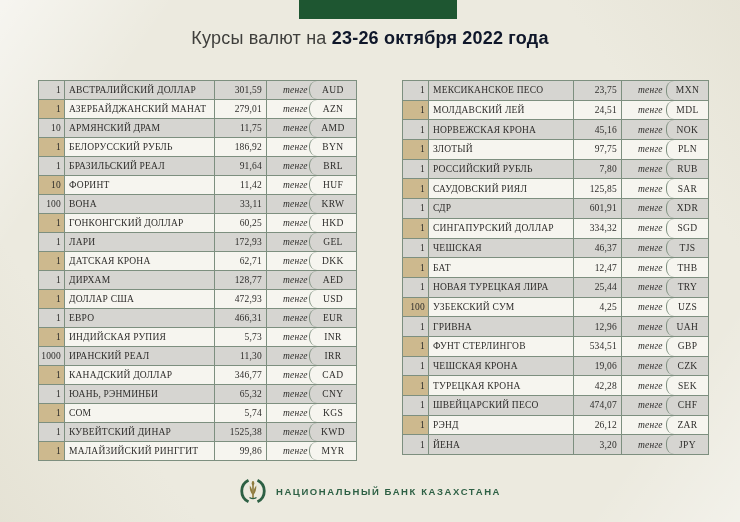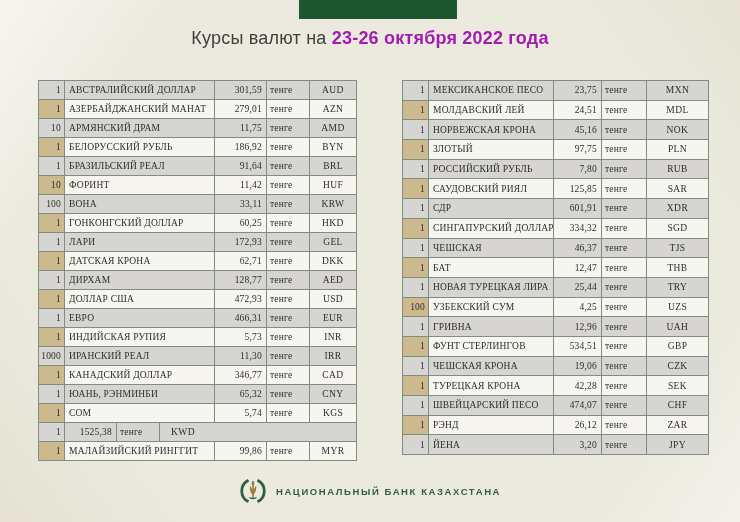--- a/index.html
+++ b/index.html
@@ -18,45 +18,45 @@
   }
   .accent-bar{
     position:absolute;left:299px;top:0;width:158px;height:19px;
     background:#1E5631;
   }
   .page-title{
     position:absolute;top:28px;left:0;width:740px;text-align:center;
     font-family:"Liberation Sans","DejaVu Sans",sans-serif;
     font-size:18px;color:#3F3F3C;letter-spacing:0.2px;
   }
-  .page-title b{color:#a21caf;font-weight:bold;}
+  .page-title b{color:#0f172a;font-weight:bold;}
 
   .rate-table{
     position:absolute;top:80px;
     border:1px solid #7D8F7F;background:#fff;
   }
   .rate-table.left{left:38px;width:317px;}
   .rate-table.right{left:402px;width:305px;}
   .t-row{display:flex;height:18px;}
   .rate-table.right .t-row{height:18.7px;}
   .t-row + .t-row{border-top:1px solid #7D8F7F;}
   .c{
     display:flex;align-items:center;box-sizing:border-box;
     font-size:9.5px;color:#2E2D2B;white-space:nowrap;overflow:hidden;
     padding:0 4px;letter-spacing:0.2px;
   }
   .c + .c{border-left:1px solid #7D8F7F;}
   .c-qty{width:25px;justify-content:flex-end;padding-right:3px;}
   .c-name{flex:1;justify-content:flex-start;}
   .c-val{width:52px;justify-content:flex-end;}
-  .c-unit{width:43px;justify-content:flex-start;padding-left:3px;}
-  .c-code{width:47px;justify-content:center;letter-spacing:0.4px;}
+  .c-unit{width:43px;justify-content:flex-start;padding-left:16px;font-style:italic;}
+  .c-code{width:47px;justify-content:center;letter-spacing:0.4px;border-radius:8px;}
   .rate-table.right .c-val{width:48px;}
   .rate-table.right .c-unit{width:45px;}
-  .rate-table.right .c-code{width:62px;}
+  .rate-table.right .c-code{width:42px;}
 
   .t-row:nth-of-type(odd){background:#D6D5D1;}
   .t-row:nth-of-type(even){background:#F6F5EF;}
   .t-row:nth-of-type(even) .c-qty{background:#CDB98E;}
 
   .footer{
     position:absolute;left:0;top:477px;width:740px;
     display:flex;align-items:center;justify-content:center;gap:9px;
   }
   .footer-text{
@@ -216,20 +216,21 @@
     <div class="t-row">
       <span class="c c-qty">1</span>
       <span class="c c-name">СОМ</span>
       <span class="c c-val">5,74</span>
       <span class="c c-unit">тенге</span>
       <span class="c c-code">KGS</span>
     </div>
 
     <div class="t-row">
       <span class="c c-qty">1</span>
+      <span class="c c-name">КУВЕЙТСКИЙ ДИНАР</span>
       <span class="c c-val">1525,38</span>
       <span class="c c-unit">тенге</span>
       <span class="c c-code">KWD</span>
     </div>
 
     <div class="t-row">
       <span class="c c-qty">1</span>
       <span class="c c-name">МАЛАЙЗИЙСКИЙ РИНГГИТ</span>
       <span class="c c-val">99,86</span>
       <span class="c c-unit">тенге</span>

